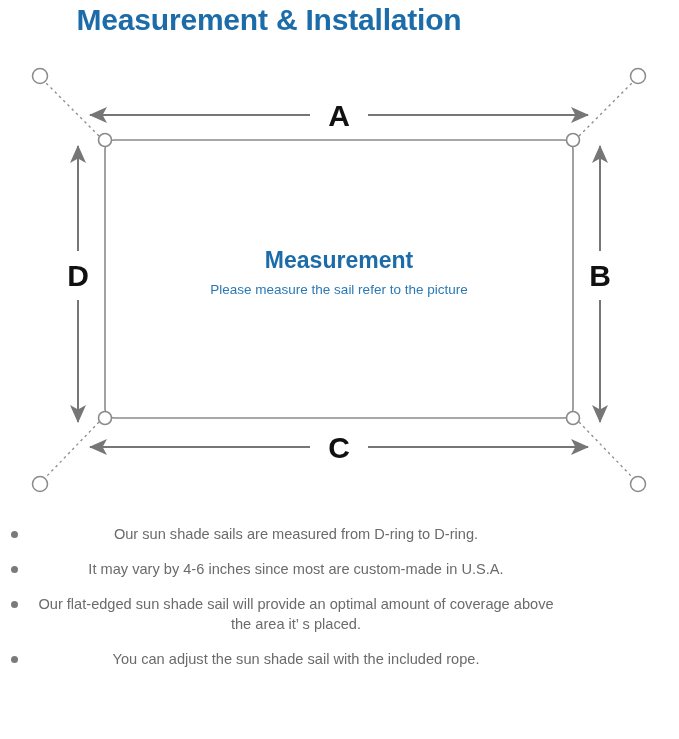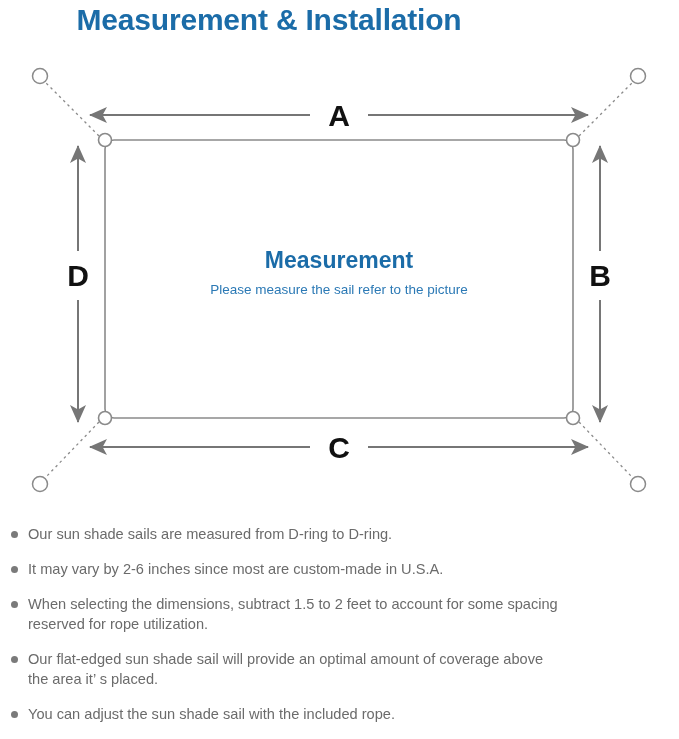--- a/index.html
+++ b/index.html
@@ -64,20 +64,21 @@
     font-size: 13.5px;
     font-weight: normal;
     fill: #2B79B5;
   }
   
   .notes {
     position: absolute;
     left: 0;
     top: 524px;
     width: 570px;
+    text-align: center;
   }
   .note-item {
     position: relative;
     padding-left: 28px;
     padding-right: 6px;
     margin-bottom: 15px;
     font-size: 14.6px;
     line-height: 20px;
     color: #6b6b6b;
   }
@@ -159,25 +160,21 @@
     </svg>
   </div>
 
   <div class="notes">
     <div class="note-item">
       <span class="note-bullet"></span>
       <span class="note-text">Our sun shade sails are measured from D-ring to D-ring.</span>
     </div>
     <div class="note-item">
       <span class="note-bullet"></span>
-      <span class="note-text">It may vary by 2-6 inches since most are custom-made in U.S.A.</span>
-    </div>
-    <div class="note-item">
-      <span class="note-bullet"></span>
-      <span class="note-text">When selecting the dimensions, subtract 1.5 to 2 feet to account for some spacing reserved for rope utilization.</span>
+      <span class="note-text">It may vary by 4-6 inches since most are custom-made in U.S.A.</span>
     </div>
     <div class="note-item">
       <span class="note-bullet"></span>
       <span class="note-text">Our flat-edged sun shade sail will provide an optimal amount of coverage above the area it’ s placed.</span>
     </div>
     <div class="note-item">
       <span class="note-bullet"></span>
       <span class="note-text">You can adjust the sun shade sail with the included rope.</span>
     </div>
   </div>

